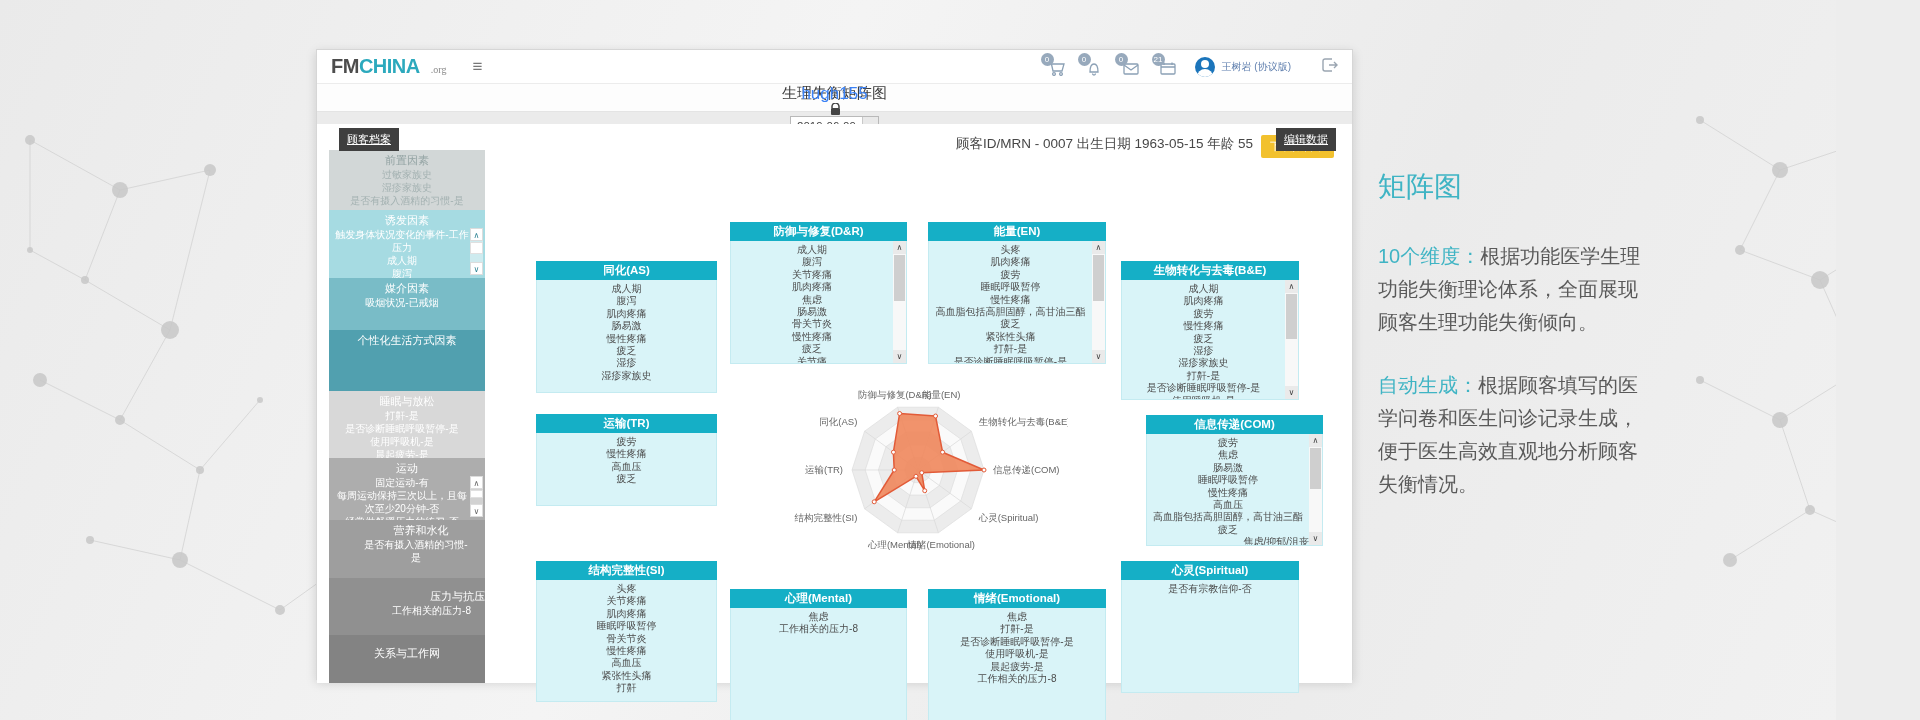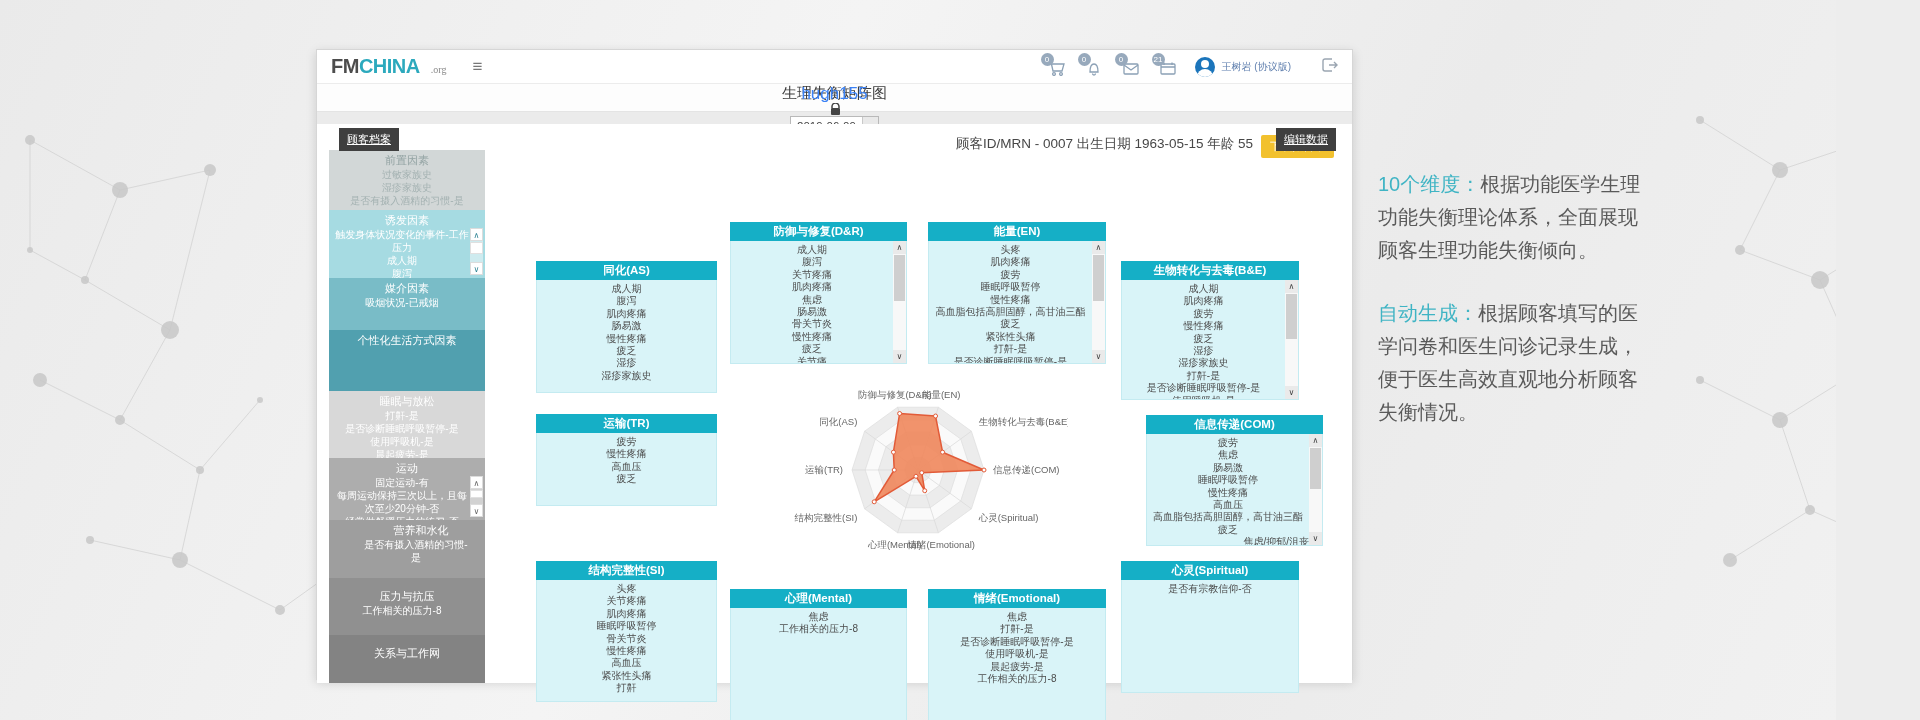--- a/index.html
+++ b/index.html
@@ -58,21 +58,21 @@
   .sb-item{font-size:10px;line-height:13px;padding:0 14px 0 4px;cursor:pointer;}
   .sb-sec-0{background:#d2d7d7;height:60px;}
   .sb-sec-0 .sb-title{color:#93a3a3;}
   .sb-sec-0 .sb-item{color:#a4b2b2;padding-right:4px;}
   .sb-sec-1{background:#a6dbe2;height:68px;}
   .sb-sec-2{background:#79bcc7;height:52px;}
   .sb-sec-3{background:#51a0af;height:61px;}
   .sb-sec-4{background:#d8d8d8;height:67px;}
   .sb-sec-5{background:#adadad;height:62px;}
   .sb-sec-6{background:#9e9e9e;height:58px;padding-left:28px;}
-  .sb-sec-7{background:#909090;height:57px;}
+  .sb-sec-7{background:#909090;height:57px;text-align:right;}
   .sb-sec-8{background:#838383;height:48px;}
   .sb-sec-7 .sb-title,.sb-sec-8 .sb-title{padding-top:8px;}
 
   
   .mini-scroll{position:absolute;right:2px;top:18px;bottom:3px;width:13px;display:flex;flex-direction:column;}
   .ms-btn{height:13px;background:#fff;color:#2f8494;font-size:8px;line-height:13px;text-align:center;cursor:pointer;border:1px solid #dcdcdc;box-sizing:border-box;}
   .ms-track{flex:1;background:rgba(255,255,255,.45);position:relative;}
   .ms-thumb{position:absolute;left:0;top:1px;width:13px;height:55%;background:#fff;border:1px solid #e0e0e0;box-sizing:border-box;cursor:pointer;}
   .gray .ms-btn{color:#666;}
 
@@ -463,20 +463,21 @@
             <text x="173.17627457812105" y="180.3292387221365" text-anchor="middle" font-size="9.5" fill="#666">情绪(Emotional)</text>
             <text x="126.82372542187895" y="180.32923872213652" text-anchor="middle" font-size="9.5" fill="#666">心理(Mental)</text>
             <text x="89.32372542187895" y="153.0838939219355" text-anchor="end" font-size="9.5" fill="#666">结构完整性(SI)</text>
             <text x="75" y="105.00000000000001" text-anchor="end" font-size="9.5" fill="#666">运输(TR)</text>
             <text x="89.32372542187893" y="56.91610607806452" text-anchor="end" font-size="9.5" fill="#666">同化(AS)</text>
           </svg></div>
   </div>
 </div>
 
 <div id="info-panel">
+  <div class="ip-title">矩阵图</div>
   <div class="ip-para">
     <span class="ip-lead">10个维度：</span><span>根据功能医学生理功能失衡理论体系，全面展现顾客生理功能失衡倾向。</span>
   </div>
   <div class="ip-para">
     <span class="ip-lead">自动生成：</span><span>根据顾客填写的医学问卷和医生问诊记录生成，便于医生高效直观地分析顾客失衡情况。</span>
   </div>
 </div>
 
 </div>
 

